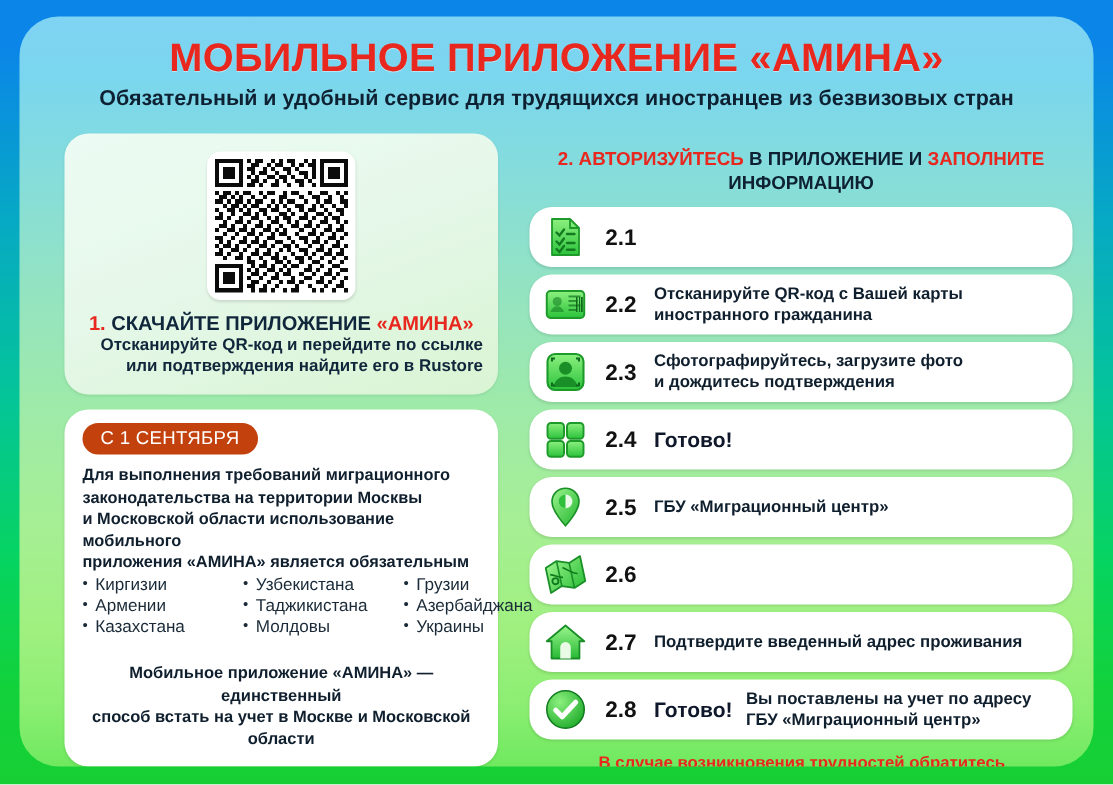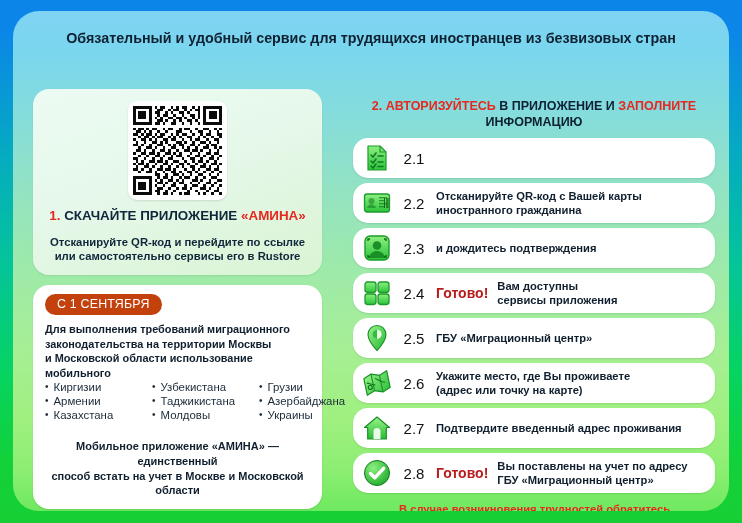--- a/index.html
+++ b/index.html
@@ -46,41 +46,41 @@
     letter-spacing: .2px; line-height: 1.05;
     text-shadow: 0 1px 0 rgba(255,255,255,.45);
   }
   #subtitle {
     margin-top: 6px;
     font-size: 14.3px; font-weight: 700; color: #0e2132;
     line-height: 1.1;
   }
 
   
-  #leftcol { position:absolute; left:20px; top:78px; width:289px; }
+  #leftcol { position:absolute; left:30px; top:78px; width:289px; }
 
   #dl-card {
     background: linear-gradient(160deg,#ecfbf3 0%, #e6f8ea 45%, #d9f4d3 100%);
     border-radius: 16px;
     padding: 10px 10px 12px;
     text-align: center;
     box-shadow: 0 1px 2px rgba(0,0,0,.08);
   }
   #qrwrap {
     width: 99px; height: 99px;
     margin: 2px auto 8px;
     background:#fff; border-radius: 9px;
     padding: 5px;
     box-shadow: 0 1px 2px rgba(0,0,0,.12);
   }
   #qr { width:89px; height:89px; display:block; }
   #dl-title { font-size: 13.4px; font-weight: 700; color:#10263b; line-height:1.15; }
   #dl-title .num { color:#e8271e; }
   #dl-title .amina { color:#e8271e; }
-  #dl-sub { margin-top:12px; font-size:11.3px; font-weight:700; color:#10263b; line-height:1.24; }
+  #dl-sub { margin-top:0; font-size:11.3px; font-weight:700; color:#10263b; line-height:1.24;text-align:right; }
 
   #info-card {
     margin-top: 10px;
     background:#fff; border-radius: 16px;
     padding: 9px 12px 11px;
     box-shadow: 0 1px 2px rgba(0,0,0,.10);
   }
   #sept-badge {
     display:inline-block;
     background:#c2410c; color:#fff;
@@ -109,37 +109,38 @@
 
   .step {
     display:flex; align-items:center;
     background:#fff; border-radius:15px;
     height: 40px; margin-bottom: 5px;
     padding: 0 10px 0 9px;
     box-shadow: 0 1px 2px rgba(0,0,0,.11);
   }
   .step .ico { width: 30px; height:30px; flex:0 0 30px; display:flex; align-items:center; justify-content:center; }
   .step .ico svg { width:28px; height:28px; display:block; }
-  .step .no { width: 44px; flex:0 0 44px; text-align:center; font-size:15px; font-weight:400; color:#111; }
-  .step .done { color:#b91c1c; font-weight:700; font-size:14px; margin-right:9px; white-space:nowrap; }
+  .step .no { width: 44px; flex:0 0 44px; text-align:center; font-size:15px; font-weight:700; color:#111; }
+  .step .done { color:#0f172a; font-weight:700; font-size:14px; margin-right:9px; white-space:nowrap; }
   .step .txt { font-size:11.2px; font-weight:700; color:#101f2e; line-height:1.25; }
   .step .row { display:flex; align-items:center; }
 
   #hotline {
     margin-top: 9px; padding-left: 46px;
     font-size: 11.2px; font-weight:700; color:#e8271e; line-height:1.32;
   }
 </style>
 </head>
 <body>
 
 <div id="poster">
  <div id="panel">
 
   <div id="hdr">
+    <div id="title">МОБИЛЬНОЕ ПРИЛОЖЕНИЕ «АМИНА»</div>
     <div id="subtitle">Обязательный и удобный сервис для трудящихся иностранцев из безвизовых стран</div>
   </div>
 
   <div id="leftcol">
 
     <div id="dl-card">
       <div id="qrwrap">
         <svg id="qr" viewBox="0 0 33 33" shape-rendering="crispEdges">
           <rect width="33" height="33" fill="#fff"></rect>
           <g fill="#0b0b0b">
@@ -453,30 +454,31 @@
           </g>
         </svg>
       </div>
       <div id="dl-title">
         <span class="num">1.</span>
         <span>СКАЧАЙТЕ ПРИЛОЖЕНИЕ</span>
         <span class="amina">«АМИНА»</span>
       </div>
       <div id="dl-sub">
         <div>Отсканируйте QR-код и перейдите по ссылке</div>
-        <div>или самостоятельно сервисы его в Rustore</div>
+        <div>или подтверждения найдите его в Rustore</div>
       </div>
     </div>
 
     <div id="info-card">
       <div id="sept-badge">С 1 СЕНТЯБРЯ</div>
       <div id="info-body">
         <div>Для выполнения требований миграционного</div>
         <div>законодательства на территории Москвы</div>
         <div>и Московской области использование мобильного</div>
+        <div><span>приложения «АМИНА» является </span><b>обязательным</b></div>
       </div>
       <div id="countries">
         <span>Киргизии</span>
         <span>Узбекистана</span>
         <span>Грузии</span>
         <span>Армении</span>
         <span>Таджикистана</span>
         <span>Азербайджана</span>
         <span>Казахстана</span>
         <span>Молдовы</span>
@@ -577,20 +579,21 @@
                   <path d="M5 7V5h2"></path>
                   <path d="M23 7V5h-2"></path>
                   <path d="M5 21v2h2"></path>
                   <path d="M23 21v2h-2"></path>
                 </g>
               </svg>
             </span>
             <span class="no">2.3</span>
             <span class="row">
               <span class="txt">
+                <div>Сфотографируйтесь, загрузите фото</div>
                 <div>и дождитесь подтверждения</div>
               </span>
             </span>
           </div>
           <div class="step">
             <span class="ico">
               <svg viewBox="0 0 28 28">
                 <defs>
                   <linearGradient id="gd" x1="0" y1="0" x2="0" y2="1">
                     <stop offset="0" stop-color="#8cf07f"></stop>
@@ -599,24 +602,20 @@
                 </defs>
                 <rect x="2" y="3" width="11" height="10.5" rx="2.4" fill="url(#gd)" stroke="#1d9a2a" stroke-width="1.3"></rect>
                 <rect x="15" y="3" width="11" height="10.5" rx="2.4" fill="url(#gd)" stroke="#1d9a2a" stroke-width="1.3"></rect>
                 <rect x="2" y="15" width="11" height="10.5" rx="2.4" fill="url(#gd)" stroke="#1d9a2a" stroke-width="1.3"></rect>
                 <rect x="15" y="15" width="11" height="10.5" rx="2.4" fill="url(#gd)" stroke="#1d9a2a" stroke-width="1.3"></rect>
               </svg>
             </span>
             <span class="no">2.4</span>
             <span class="row">
               <span class="done">Готово!</span>
-              <span class="txt">
-                <div>Вам доступны</div>
-                <div>сервисы приложения</div>
-              </span>
             </span>
           </div>
           <div class="step">
             <span class="ico">
               <svg viewBox="0 0 28 28">
                 <defs>
                   <linearGradient id="ge" x1="0" y1="0" x2="1" y2="1">
                     <stop offset="0" stop-color="#9bf58c"></stop>
                     <stop offset="1" stop-color="#22b531"></stop>
                   </linearGradient>
@@ -645,26 +644,20 @@
                 <g transform="rotate(-12 14 14)">
                   <path d="M2 7l8-3 8 3 8-3v17l-8 3-8-3-8 3z" fill="url(#gf)" stroke="#1b8f27" stroke-width="1.2" stroke-linejoin="round"></path>
                   <path d="M10 4v17M18 7v17" fill="none" stroke="#1b8f27" stroke-width="1.1"></path>
                   <path d="M4 12c3 1 5 3 8 3.5" fill="none" stroke="#0f7a1c" stroke-width="1.1"></path>
                   <path d="M13 9c3 2 5 5 9 6" fill="none" stroke="#0f7a1c" stroke-width="1.1"></path>
                   <circle cx="6.5" cy="17" r="2" fill="none" stroke="#0f7a1c" stroke-width="1.2"></circle>
                 </g>
               </svg>
             </span>
             <span class="no">2.6</span>
-            <span class="row">
-              <span class="txt">
-                <div>Укажите место, где Вы проживаете</div>
-                <div>(адрес или точку на карте)</div>
-              </span>
-            </span>
           </div>
           <div class="step">
             <span class="ico">
               <svg viewBox="0 0 28 28">
                 <defs>
                   <linearGradient id="gg" x1="0" y1="0" x2="0" y2="1">
                     <stop offset="0" stop-color="#9bf58c"></stop>
                     <stop offset="1" stop-color="#27ba35"></stop>
                   </linearGradient>
                 </defs>

